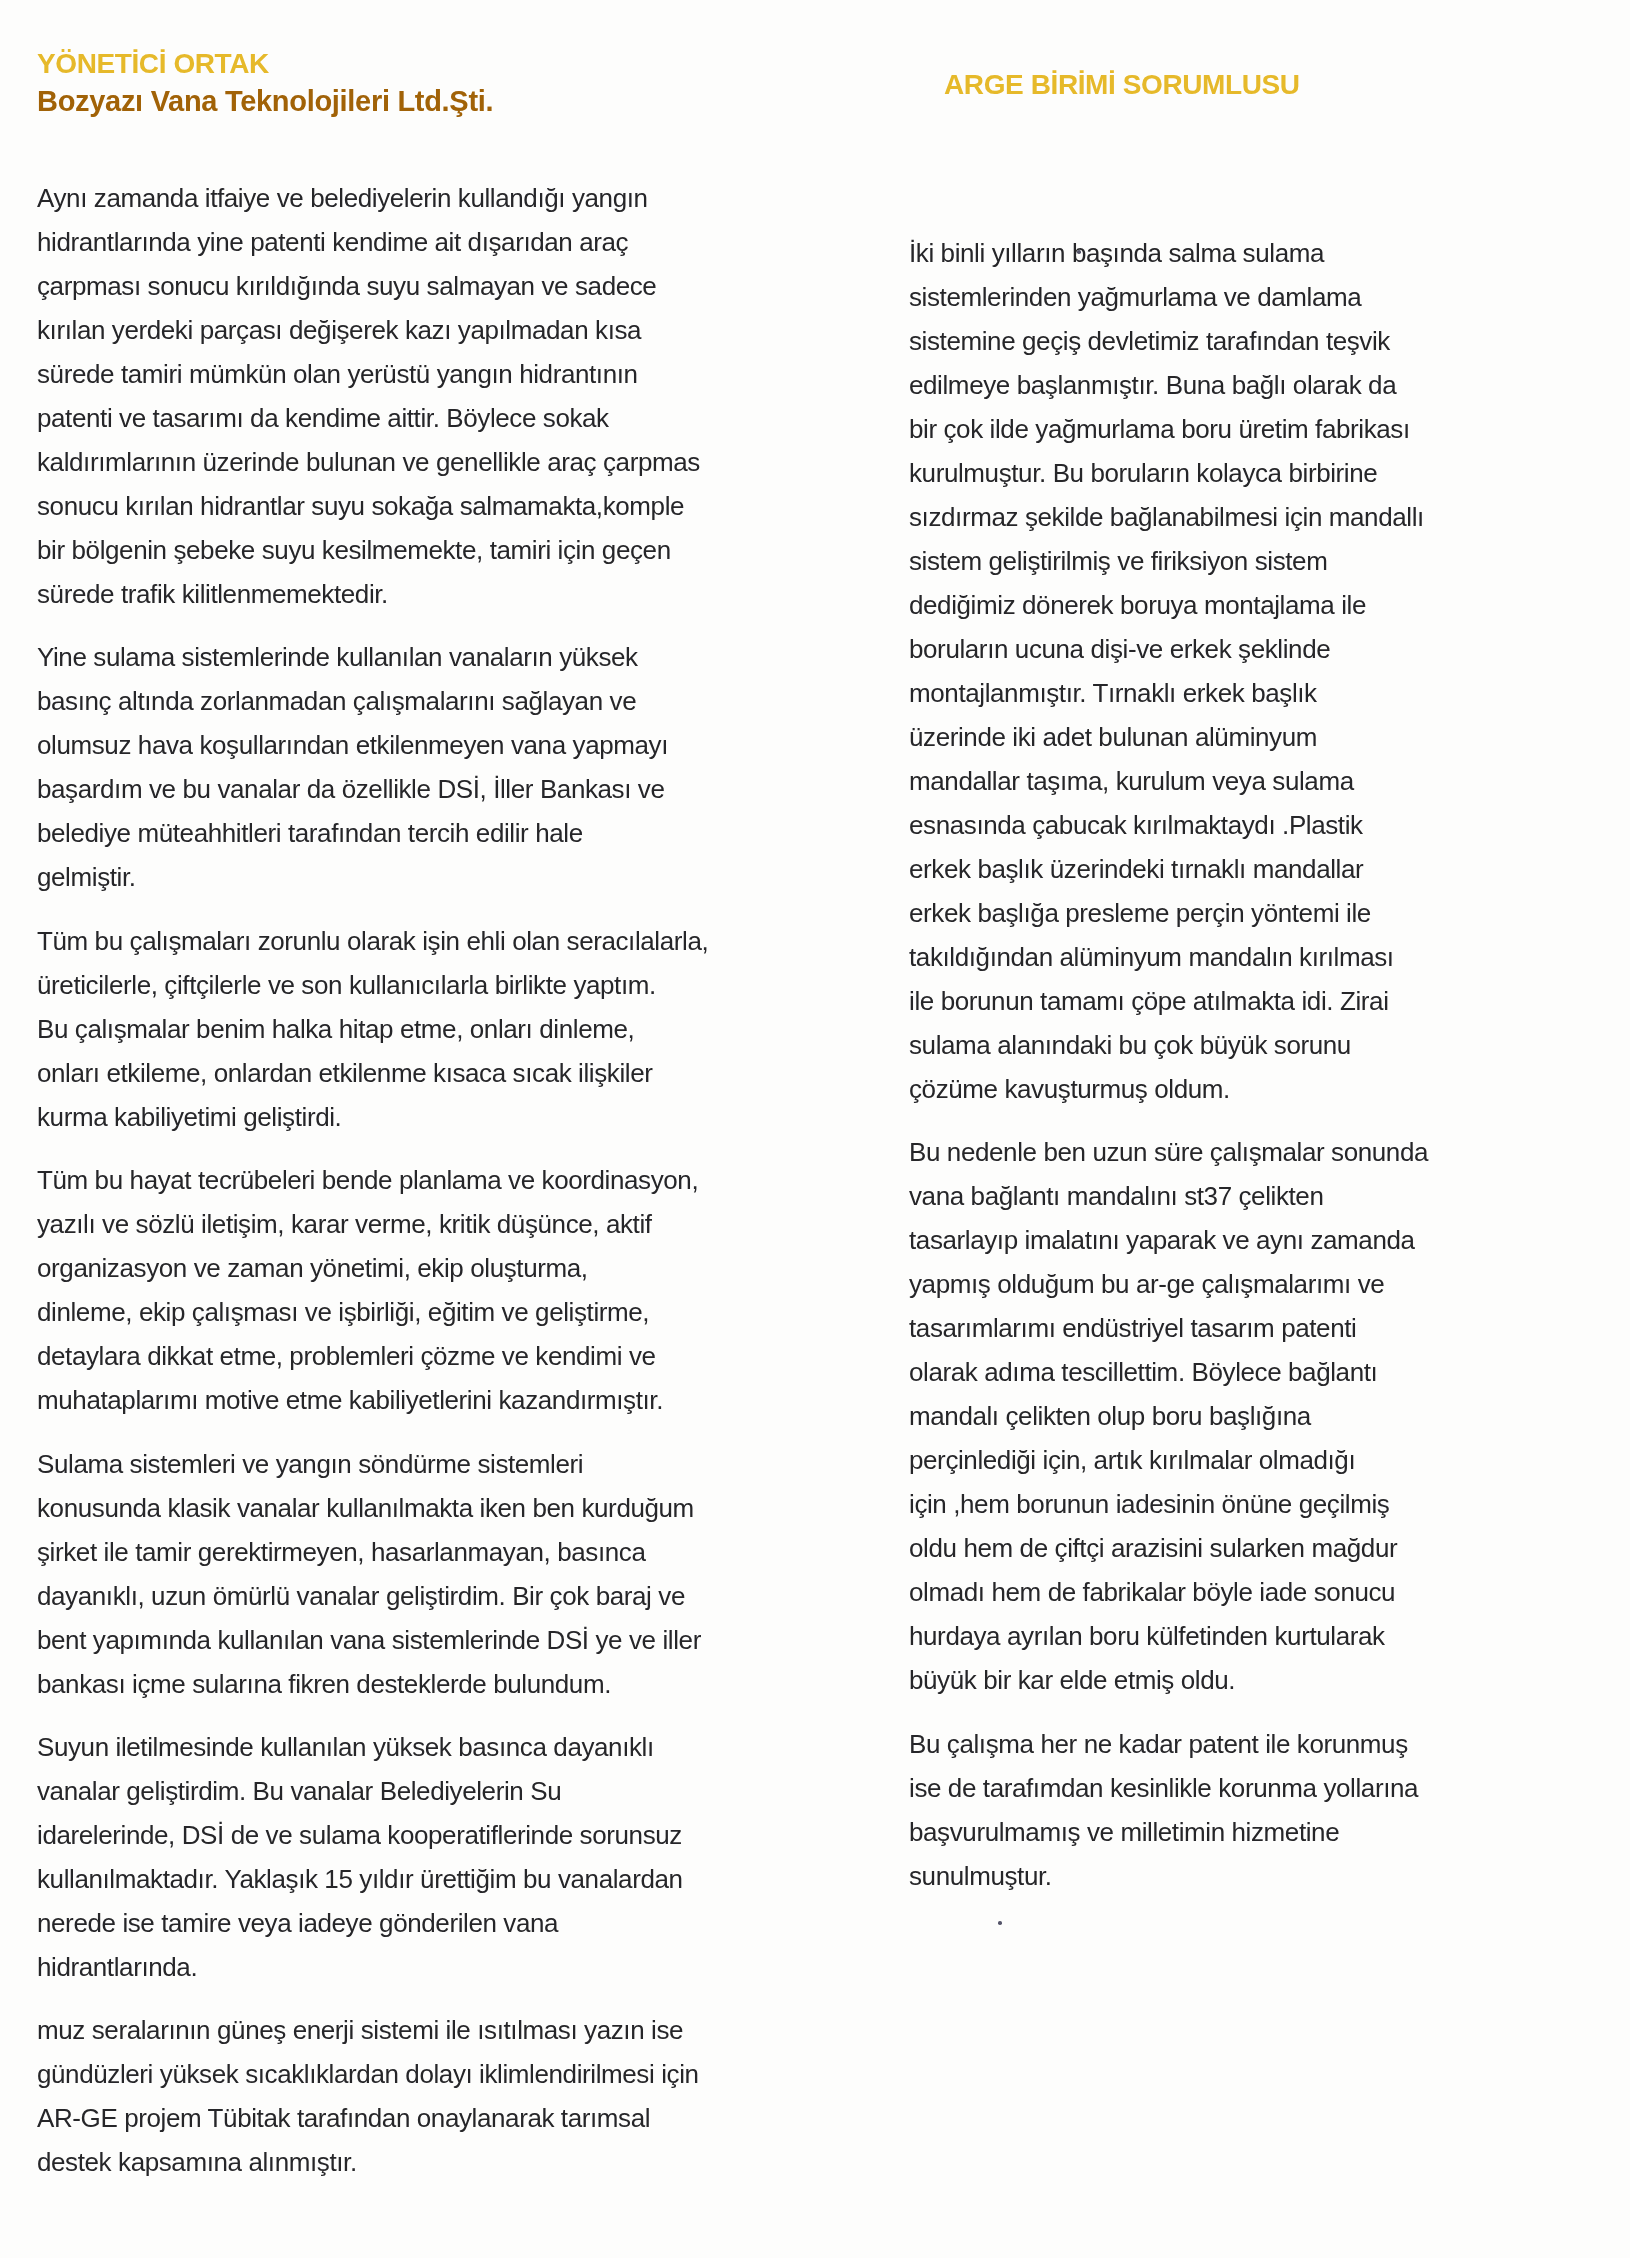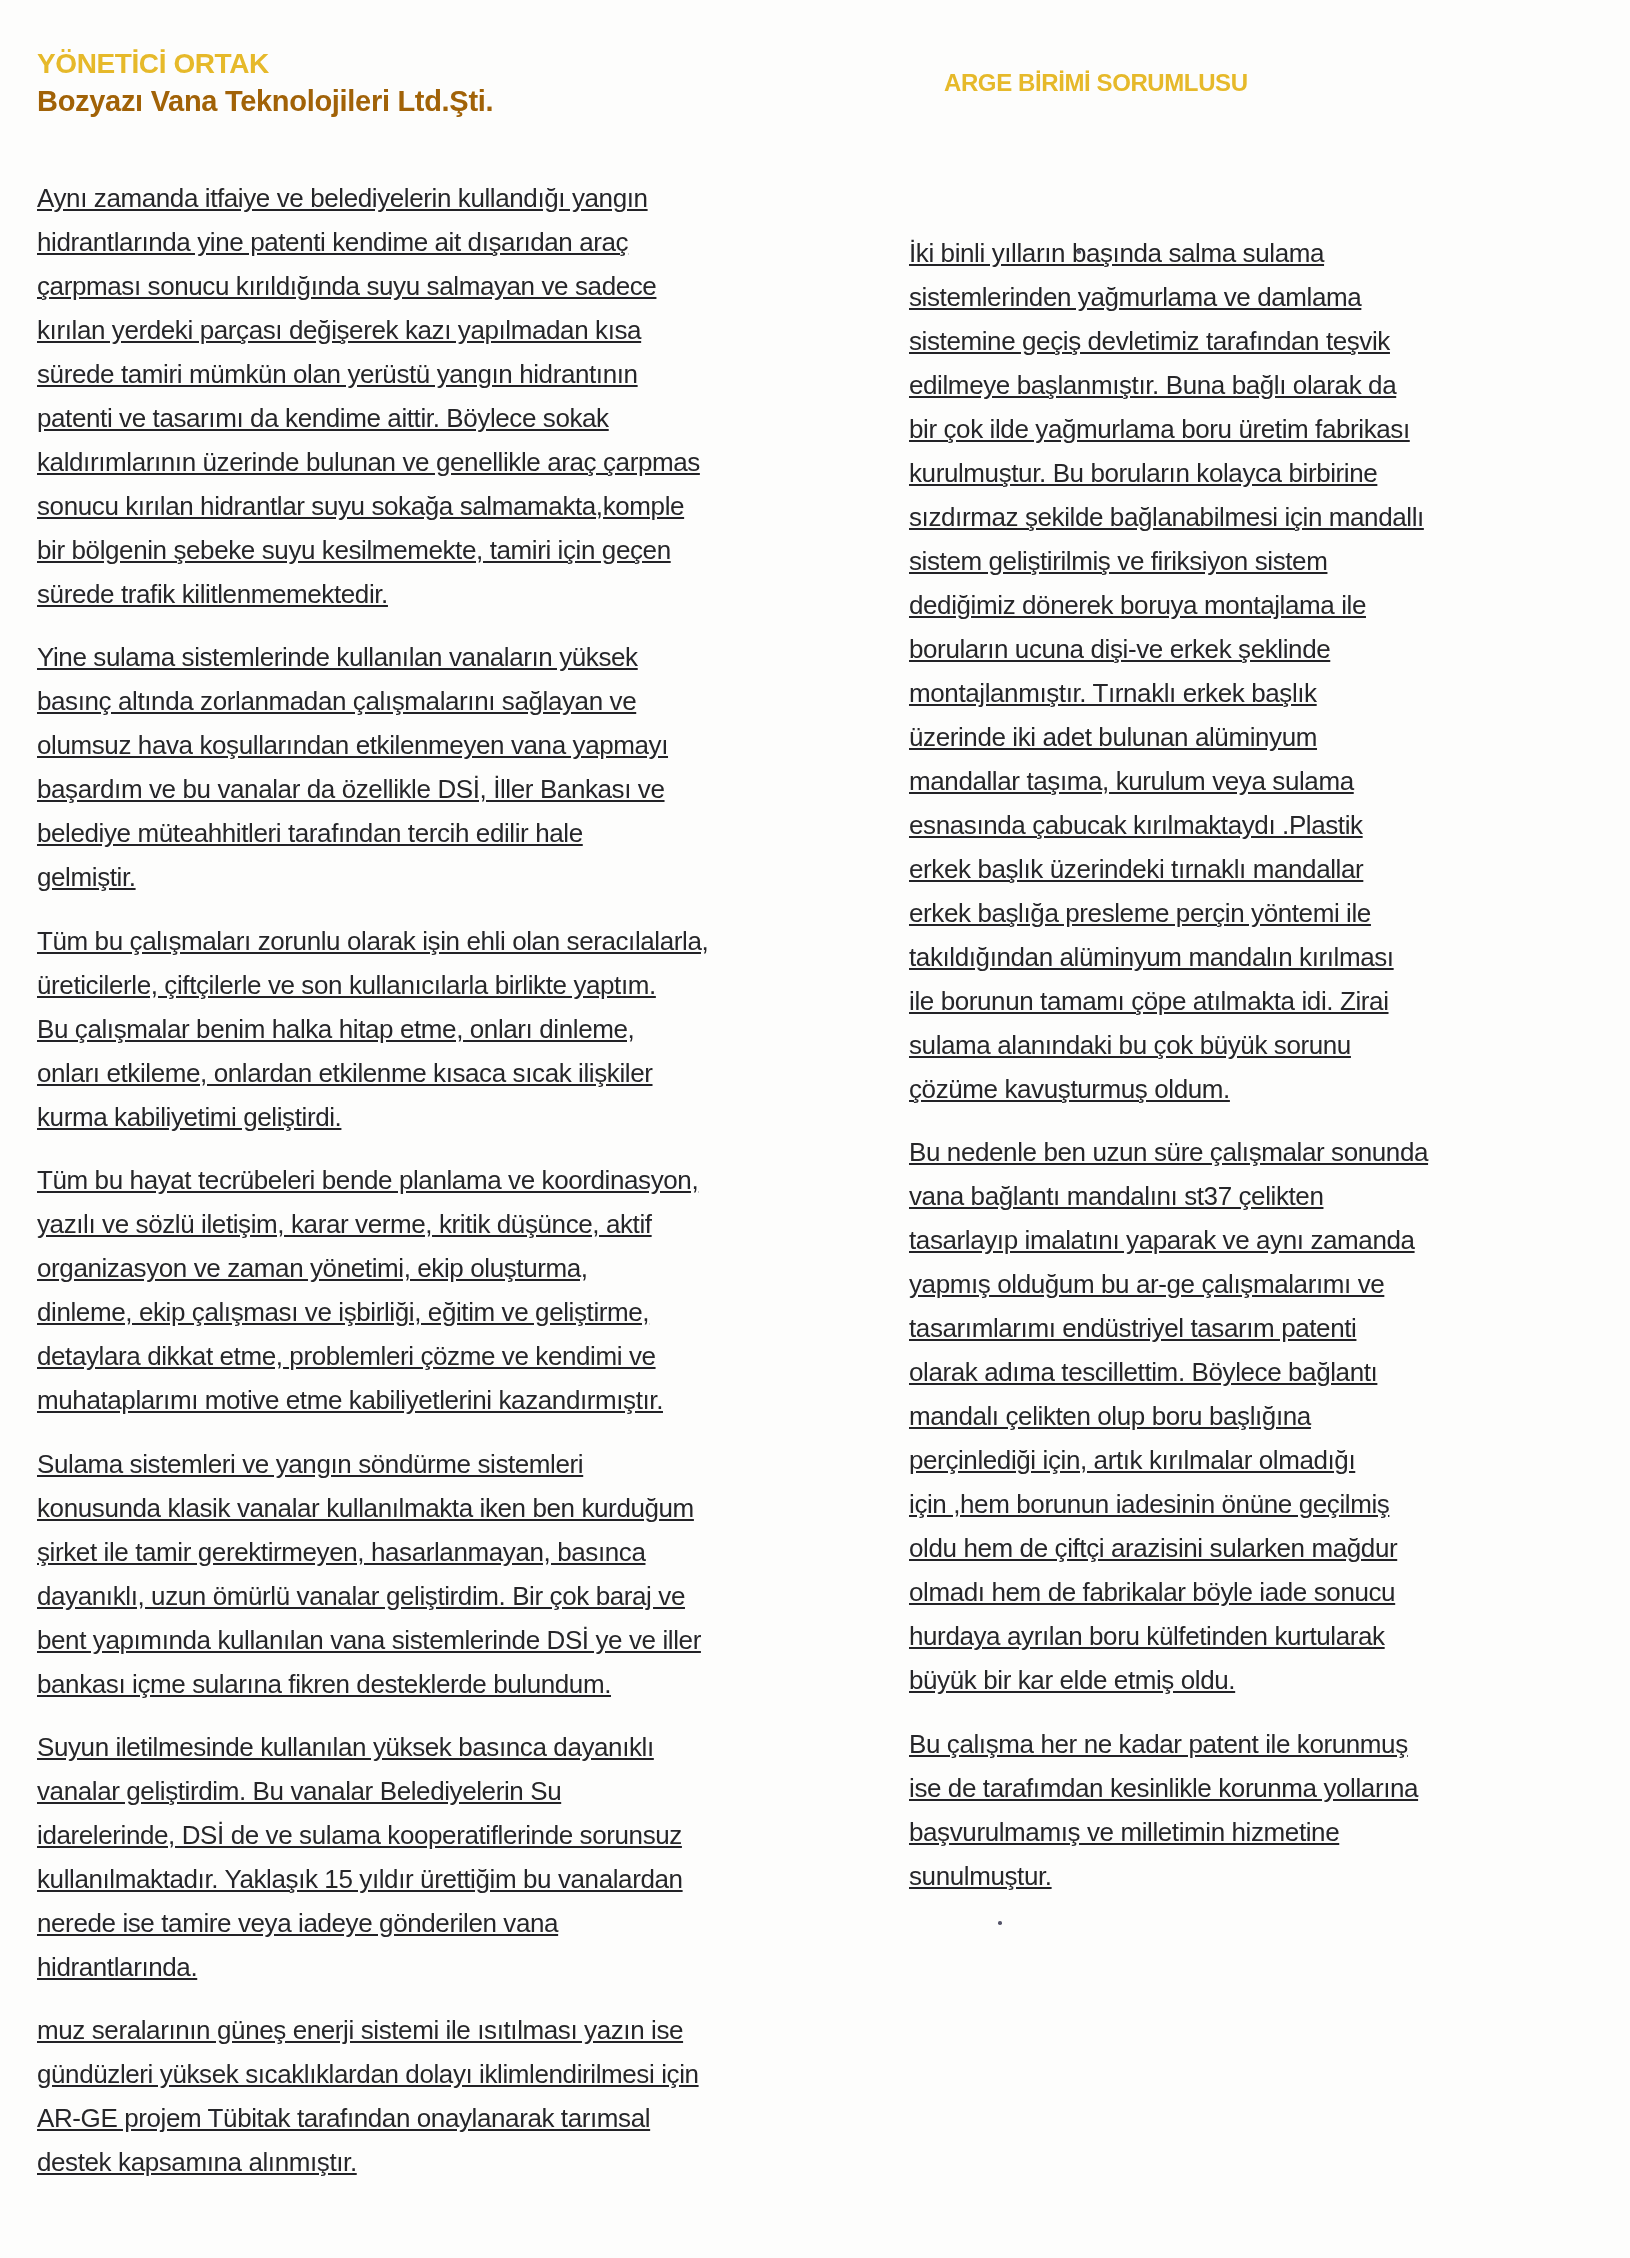--- a/index.html
+++ b/index.html
@@ -29,21 +29,21 @@
       white-space: nowrap;
     }
     .role-left {
       left: 37px;
       top: 48px;
       font-size: 28px;
     }
     .role-right {
       left: 944px;
       top: 69px;
-      font-size: 24px;
+      font-size: 28px;
     }
     .company {
       position: absolute;
       left: 37px;
       top: 85px;
       font-size: 29px;
       font-weight: bold;
       color: #a16207;
       white-space: nowrap;
       letter-spacing: -0.3px;
@@ -56,21 +56,20 @@
       top: 176px;
       width: 812px;
     }
     .col-right {
       left: 909px;
       top: 231px;
       width: 706px;
     }
     .para {
       margin: 0 0 19.4px 0;
-      text-decoration: underline;
     }
     .line {
       display: block;
       font-size: 26px;
       line-height: 44px;
       height: 44px;
       white-space: nowrap;
       color: #262629;
       letter-spacing: -0.4px;
     }

